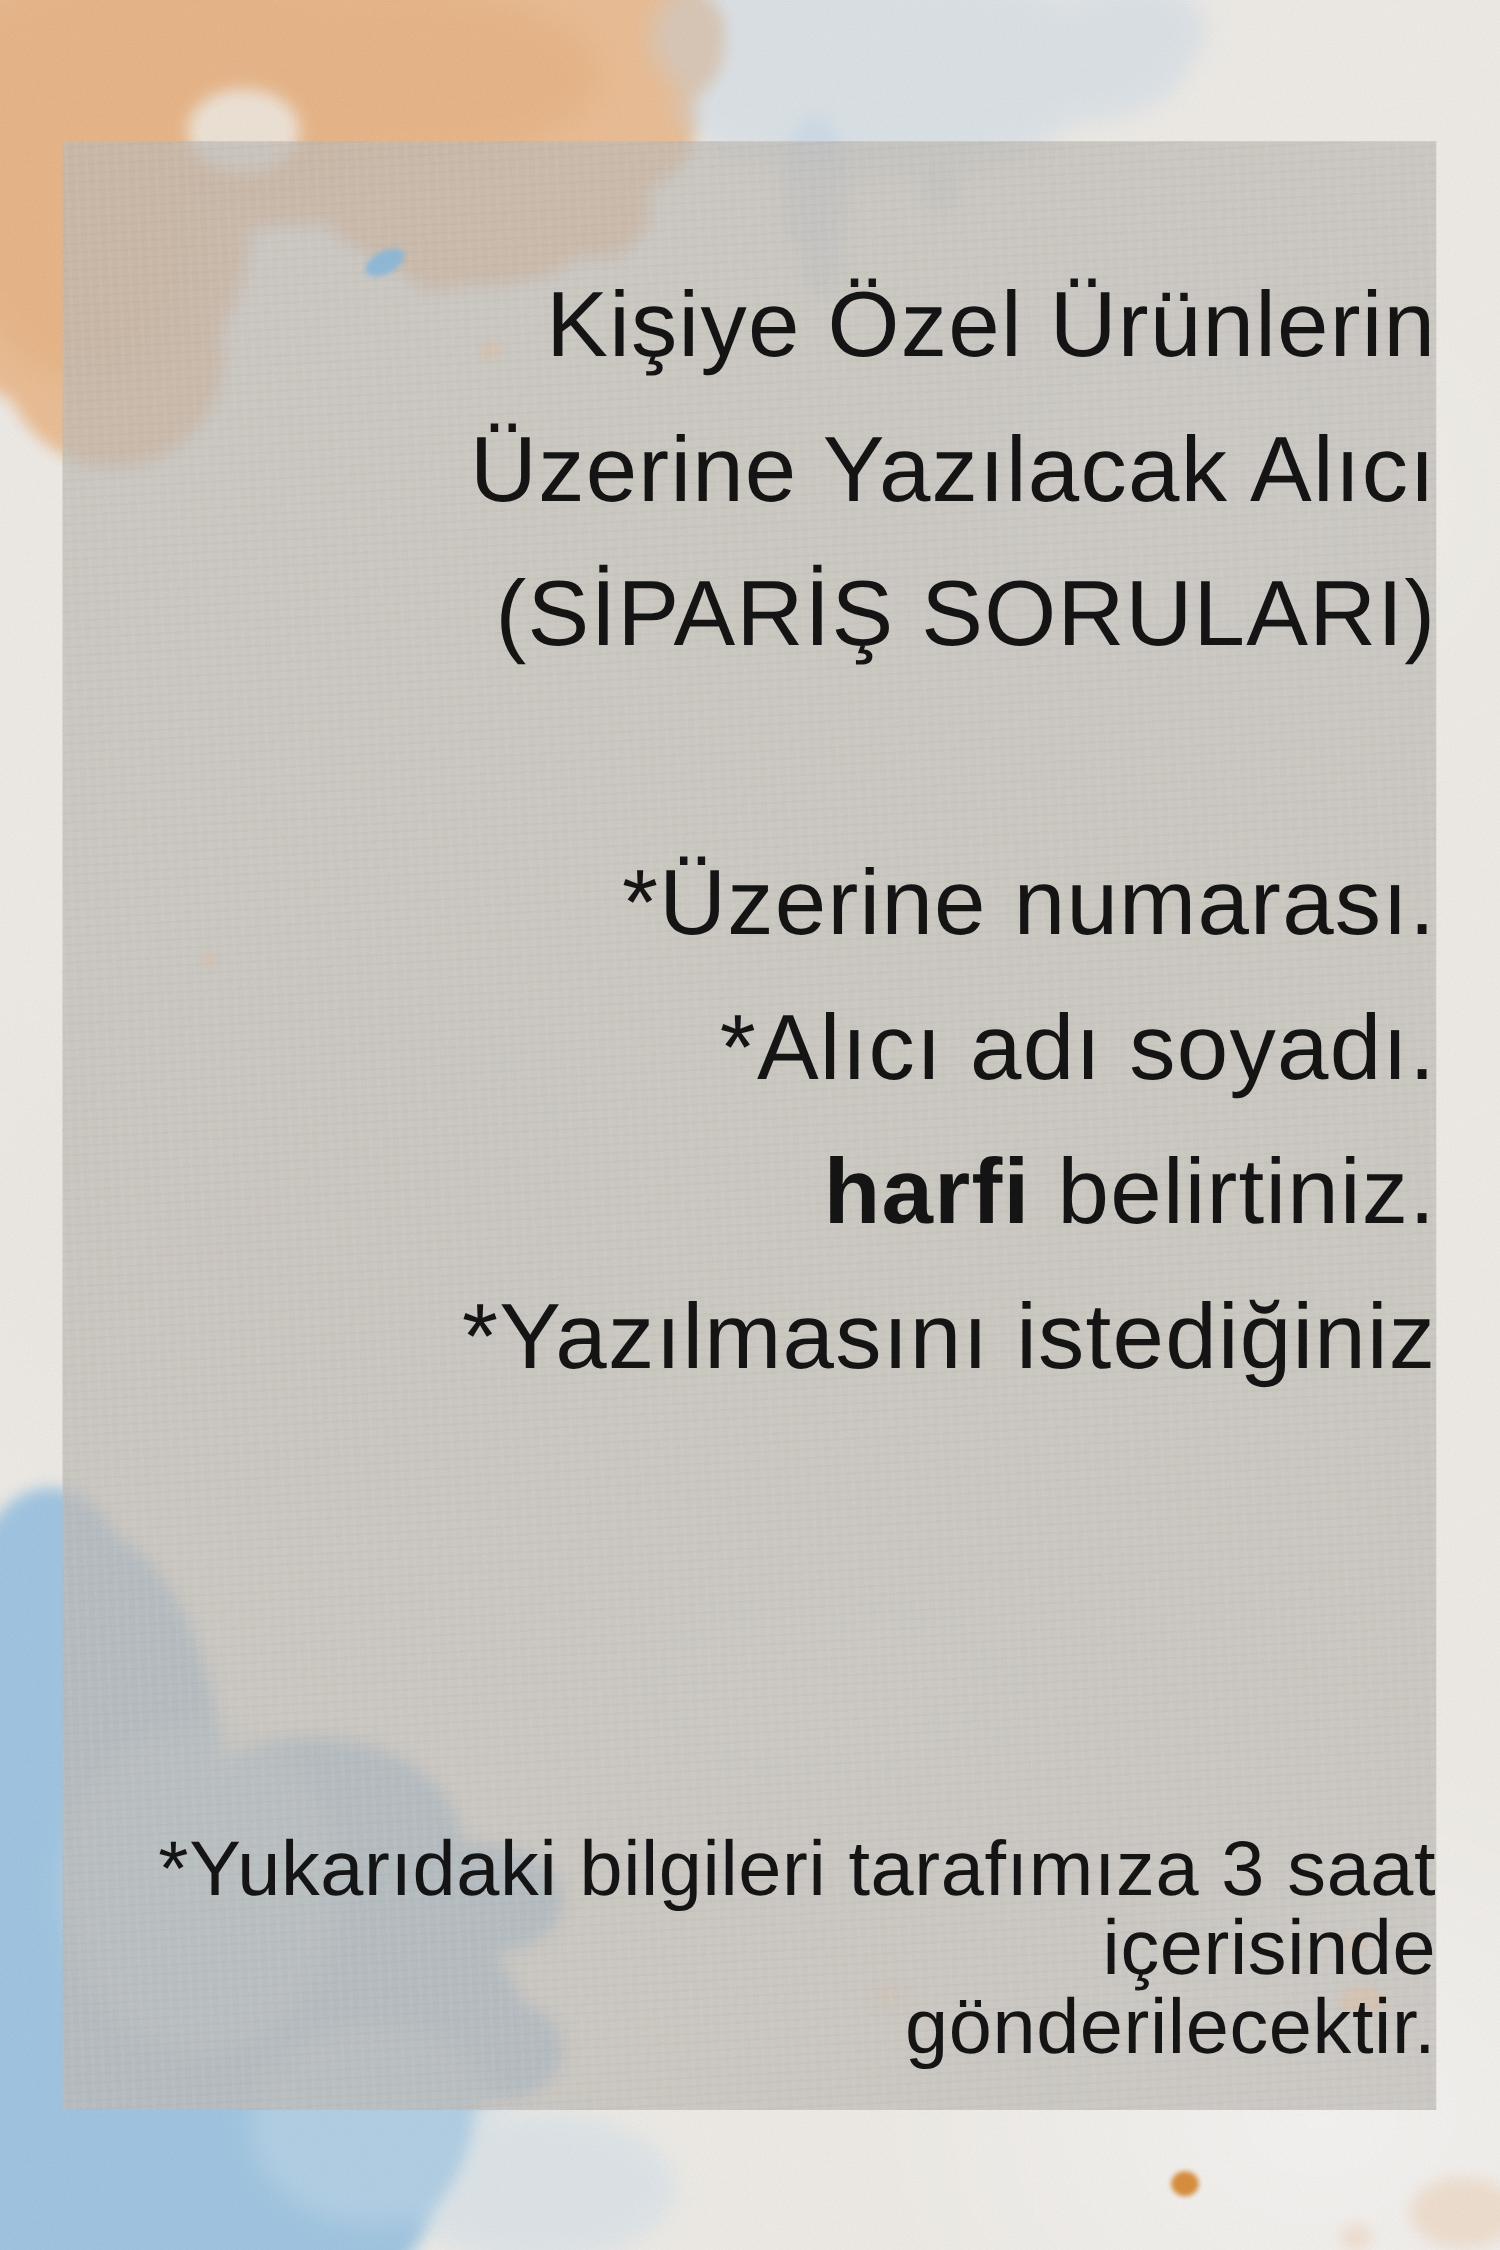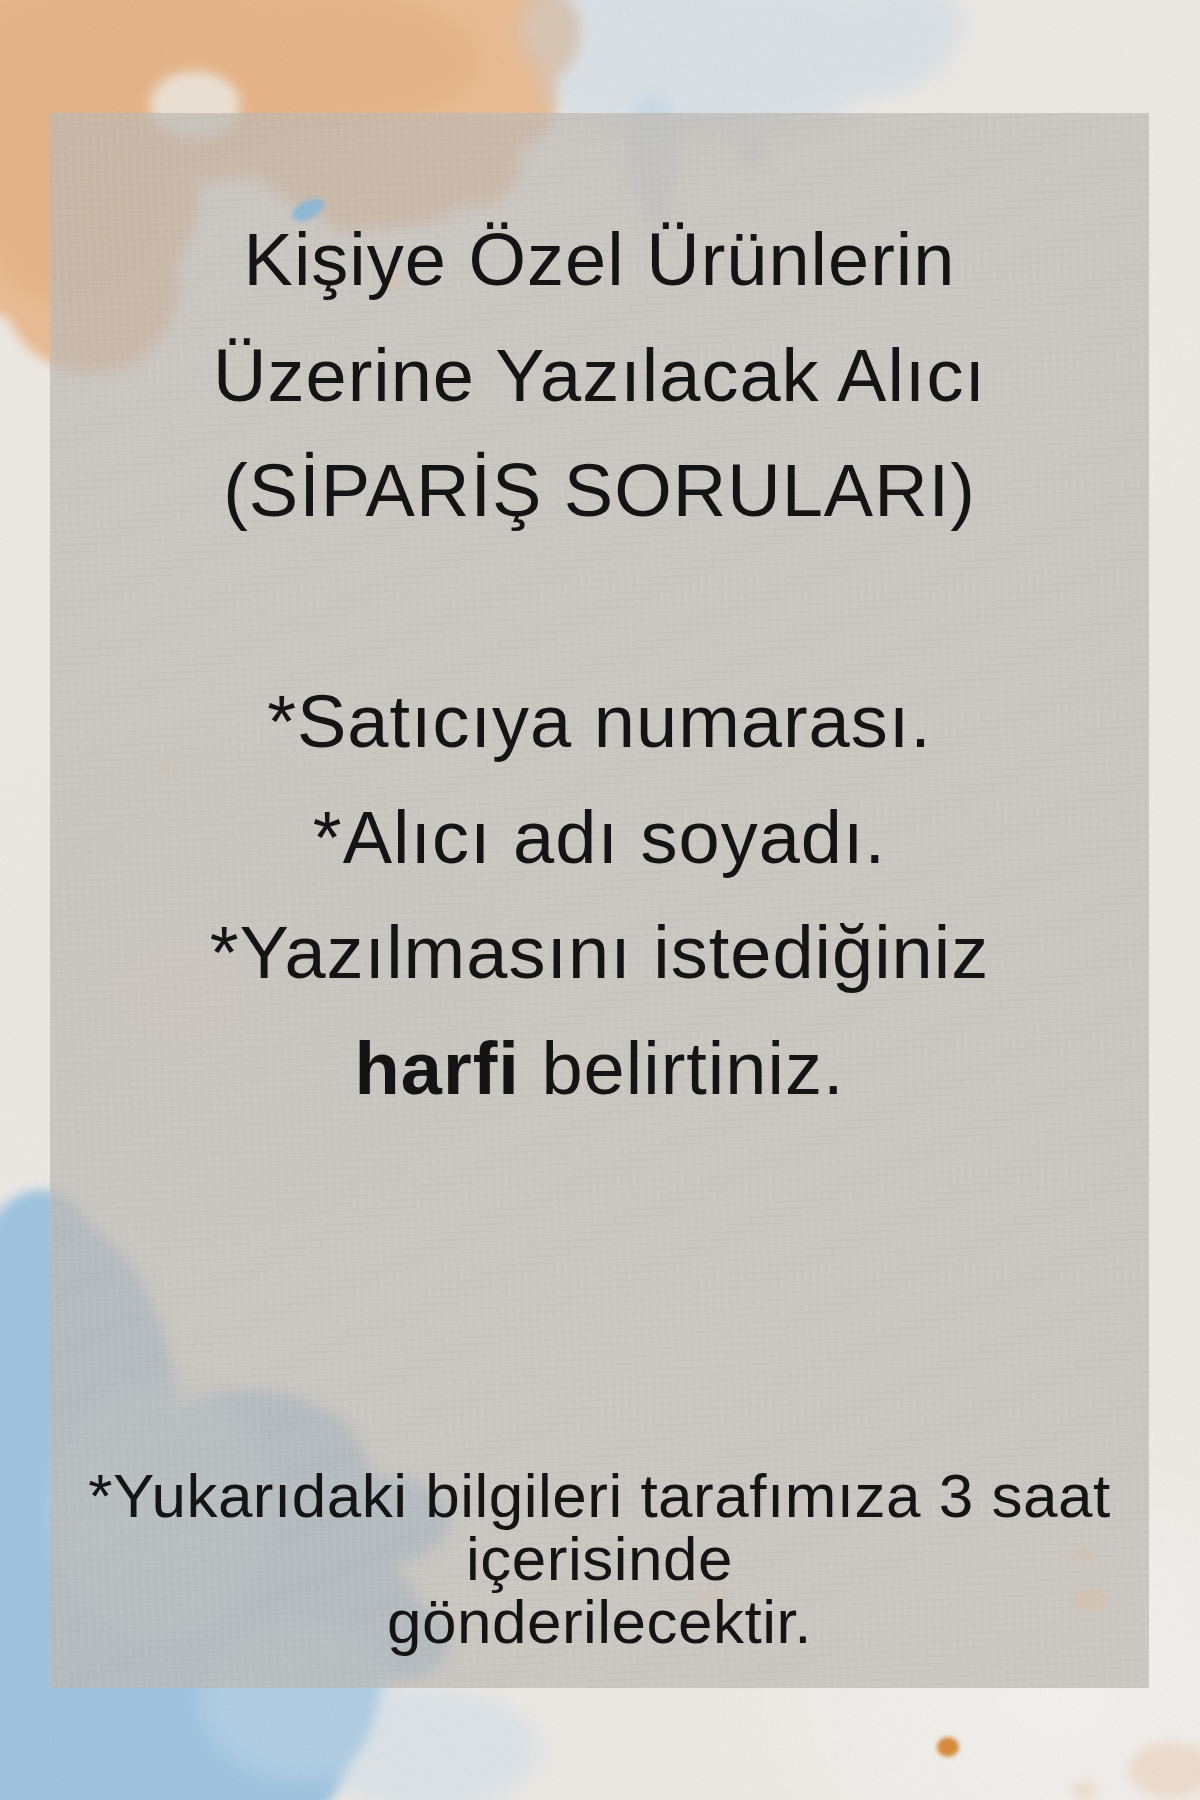--- a/index.html
+++ b/index.html
@@ -14,21 +14,21 @@
     font-family:"Liberation Sans","DejaVu Sans",sans-serif;
   }
   .layer{position:absolute;left:0;top:0;width:1200px;height:1800px;}
   #panel{
     position:absolute;left:50px;top:113px;width:1099px;height:1575px;
     background-color:rgba(198,194,188,0.72);
     background-image:
       repeating-linear-gradient(88deg, rgba(255,255,255,.045) 0 3px, rgba(255,255,255,0) 3px 8px),
       repeating-linear-gradient(-3deg, rgba(110,105,95,.035) 0 2px, rgba(110,105,95,0) 2px 7px);
   }
-  .textwrap{position:absolute;left:50px;width:1099px;text-align:center;color:#161616;z-index:5;}
+  .textwrap{position:absolute;left:50px;width:1099px;text-align:right;color:#161616;z-index:5;}
   #main-text{top:202px;font-size:74px;line-height:115.5px;letter-spacing:1px;font-weight:400;}
   #main-text .line{white-space:nowrap;}
   #main-text .spacer{height:115.5px;}
   #footer-text{top:1464px;font-size:62px;line-height:63px;letter-spacing:.5px;font-weight:400;}
   .bold{font-weight:700;}
   #grain{z-index:6;pointer-events:none;opacity:.05;}
   svg{display:block;}
 </style>
 </head>
 <body>
@@ -124,24 +124,24 @@
     <ellipse cx="1085" cy="1790" rx="12" ry="9" opacity="0.4"></ellipse>
     <ellipse cx="713" cy="1598" rx="10" ry="7" opacity="0.2"></ellipse>
   </g>
 </svg>
 
 <div id="main-text" class="textwrap">
   <div class="line">Kişiye Özel Ürünlerin</div>
   <div class="line">Üzerine Yazılacak Alıcı</div>
   <div class="line">(SİPARİŞ SORULARI)</div>
   <div class="line spacer"></div>
-  <div class="line">*Satıcıya numarası.</div>
+  <div class="line">*Üzerine numarası.</div>
   <div class="line">*Alıcı adı soyadı.</div>
+  <div class="line"><span class="bold">harfi</span><span> belirtiniz.</span></div>
   <div class="line">*Yazılmasını istediğiniz</div>
-  <div class="line"><span class="bold">harfi</span><span> belirtiniz.</span></div>
 </div>
 
 <div id="footer-text" class="textwrap">
   <div class="line">*Yukarıdaki bilgileri tarafımıza 3 saat içerisinde</div>
   <div class="line">gönderilecektir.</div>
 </div>
 
 <svg id="grain" class="layer" width="1200" height="1800" viewBox="0 0 1200 1800">
   <filter id="noise">
     <feTurbulence type="fractalNoise" baseFrequency="0.8" numOctaves="2" stitchTiles="stitch"></feTurbulence>

